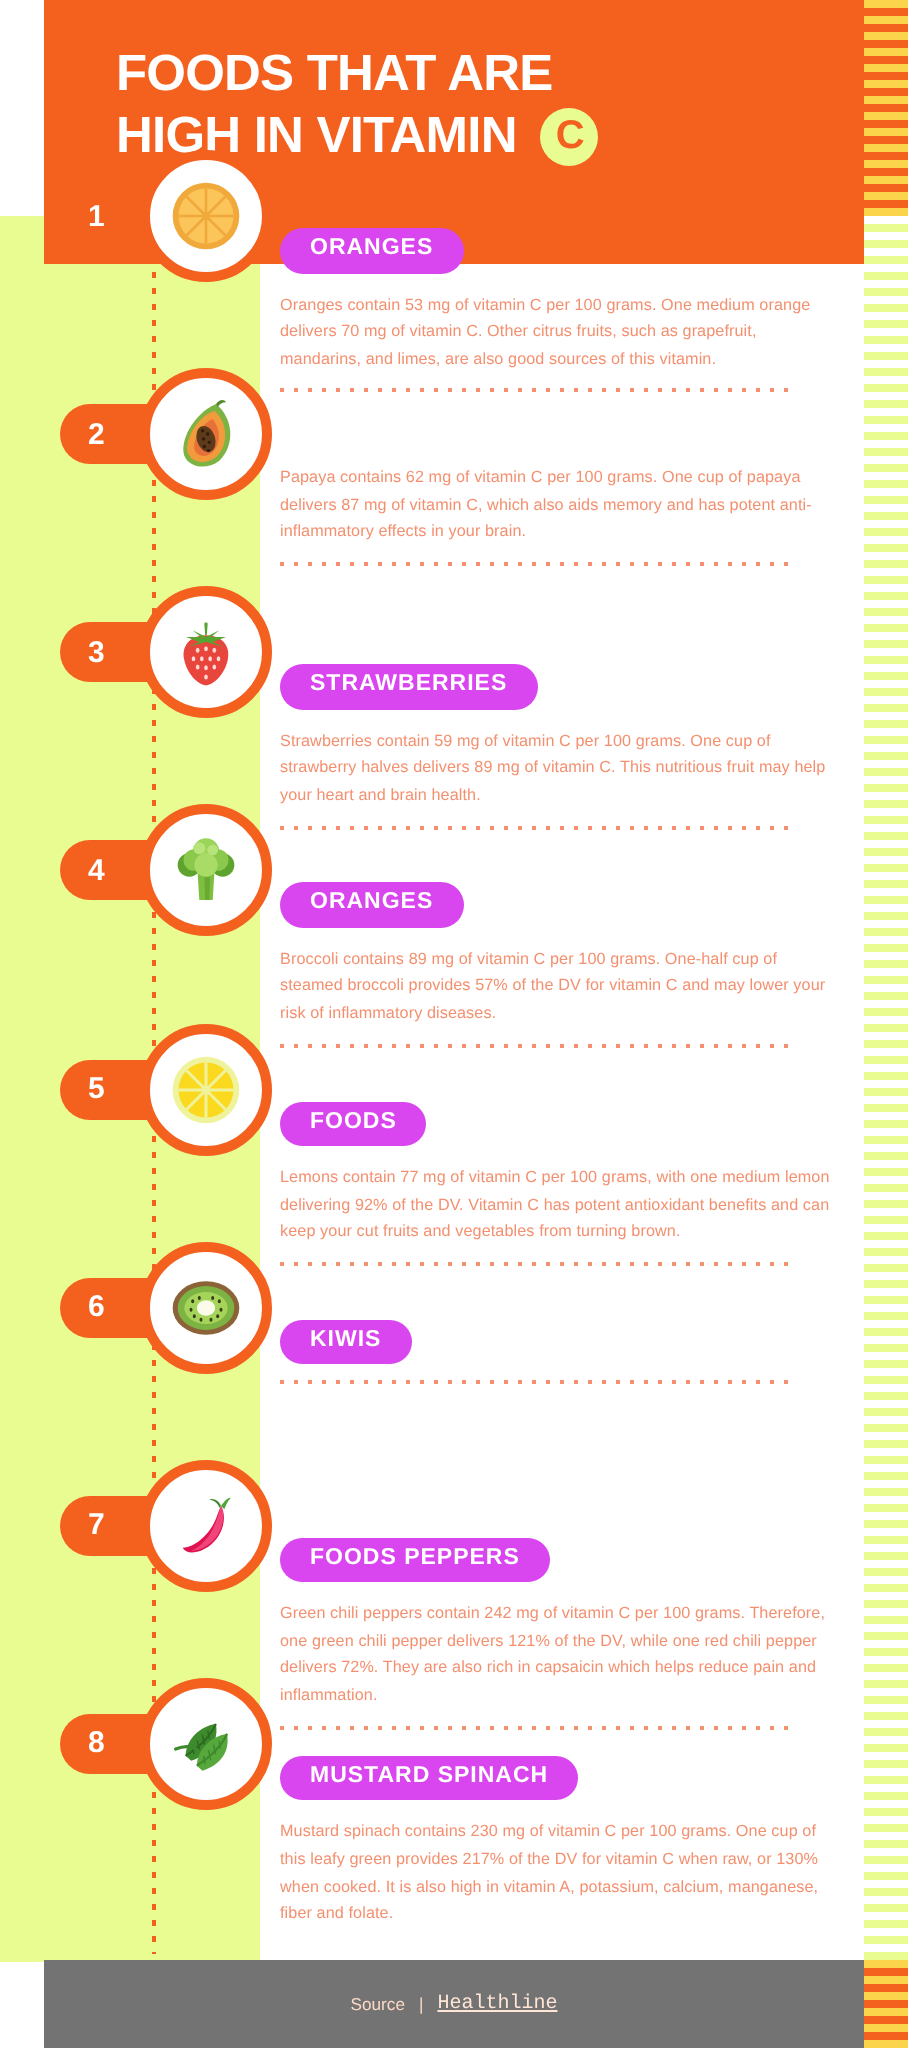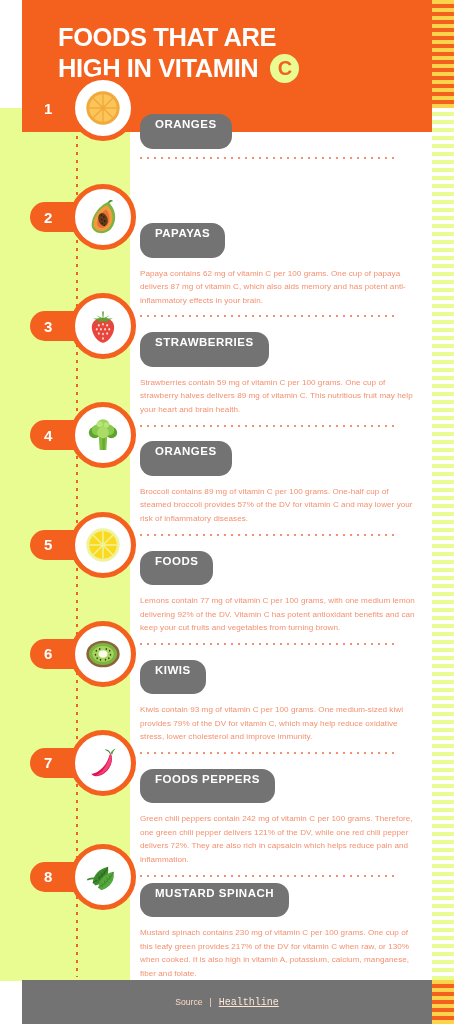--- a/index.html
+++ b/index.html
@@ -106,23 +106,23 @@
     display:flex;align-items:center;justify-content:center;
     z-index:2;
   }
   .icon-ring svg{width:40px;height:40px;display:block;}
 
   .content{
     flex:1 1 auto;padding-top:6px;padding-right:16px;min-width:0;
   }
   .name-pill{
     display:inline-block;
-    background:#737373;color:#ffffff;
+    background:#d946ef;color:#ffffff;
     border-radius:13px;
-    padding:5px 15px 18px 15px;
+    padding:5px 15px 6px 15px;
     font-size:11.5px;font-weight:bold;
     letter-spacing:0.5px;
     line-height:1;
     white-space:nowrap;
   }
   .desc{
     margin-top:9px;
     color:#F4906F;
     font-size:8.1px;
     line-height:13.6px;
@@ -182,20 +182,21 @@
               <line x1="7.5" y1="24" x2="40.5" y2="24"></line>
               <line x1="12.3" y1="12.3" x2="35.7" y2="35.7"></line>
               <line x1="35.7" y1="12.3" x2="12.3" y2="35.7"></line>
             </g>
             <circle cx="24" cy="24" r="2.2" fill="#F0A93A"></circle>
           </svg>
         </div>
       </div>
       <div class="content">
         <div class="name-pill">ORANGES</div>
+        <div class="desc">Oranges contain 53 mg of vitamin C per 100 grams. One medium orange delivers 70 mg of vitamin C. Other citrus fruits, such as grapefruit, mandarins, and limes, are also good sources of this vitamin.</div>
         <div class="dotline"></div>
       </div>
     </div>
 
     <div class="item" style="min-height: 109.125px;">
       <div class="marker">
         <div class="num-pill">2</div>
         <div class="icon-ring">
           <svg viewBox="0 0 48 48">
             <path d="M30 6 C40 14 42 30 32 40 C24 46 14 44 11 37 C8 29 16 12 30 6 Z" fill="#7CB342"></path>
@@ -208,21 +209,20 @@
               <circle cx="22.5" cy="27" r="1"></circle>
                 <circle cx="26" cy="29" r="1"></circle>
               <circle cx="23" cy="31.5" r="1"></circle>
                 <circle cx="25.5" cy="34" r="1"></circle>
             </g>
             <path d="M30 6 C32 3 35 3 36 5 C34 5 32 6 31 8 Z" fill="#558B2F"></path>
           </svg>
         </div>
       </div>
       <div class="content">
-        <div class="name-pill">PAPAYAS</div>
         <div class="desc">Papaya contains 62 mg of vitamin C per 100 grams. One cup of papaya delivers 87 mg of vitamin C, which also aids memory and has potent anti-inflammatory effects in your brain.</div>
         <div class="dotline"></div>
       </div>
     </div>
 
     <div class="item" style="min-height: 109.125px;">
       <div class="marker">
         <div class="num-pill">3</div>
         <div class="icon-ring">
           <svg viewBox="0 0 48 48">
@@ -320,21 +320,20 @@
               <ellipse cx="17" cy="29" rx="0.9" ry="1.2"></ellipse>
                 <ellipse cx="21" cy="31" rx="0.9" ry="1.2"></ellipse>
               <ellipse cx="27" cy="31" rx="0.9" ry="1.2"></ellipse>
                 <ellipse cx="31" cy="29" rx="0.9" ry="1.2"></ellipse>
             </g>
           </svg>
         </div>
       </div>
       <div class="content">
         <div class="name-pill">KIWIS</div>
-        <div class="desc">Kiwis contain 93 mg of vitamin C per 100 grams. One medium-sized kiwi provides 79% of the DV for vitamin C, which may help reduce oxidative stress, lower cholesterol and improve immunity.</div>
         <div class="dotline"></div>
       </div>
     </div>
 
     <div class="item" style="min-height: 109.125px;">
       <div class="marker">
         <div class="num-pill">7</div>
         <div class="icon-ring">
           <svg viewBox="0 0 48 48">
             <path d="M33 12 C37 19 34 30 26 36 C19 41 12 41 10 37 C14 37 20 34 25 28 C30 22 31 16 33 12 Z" fill="#E0124F"></path>

